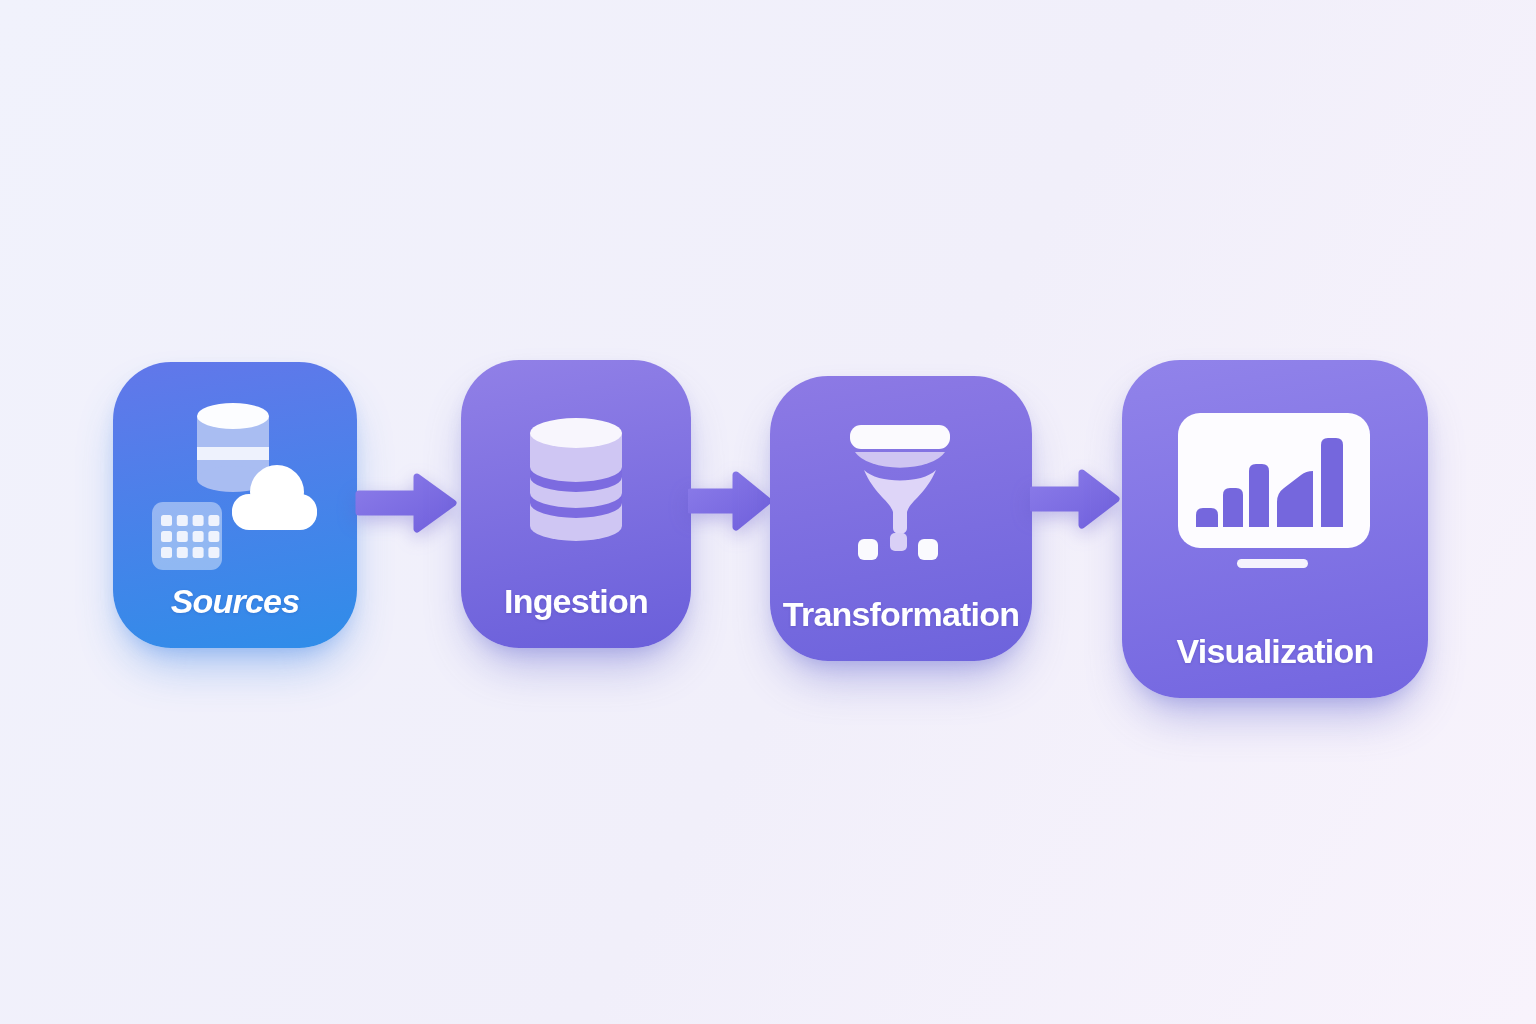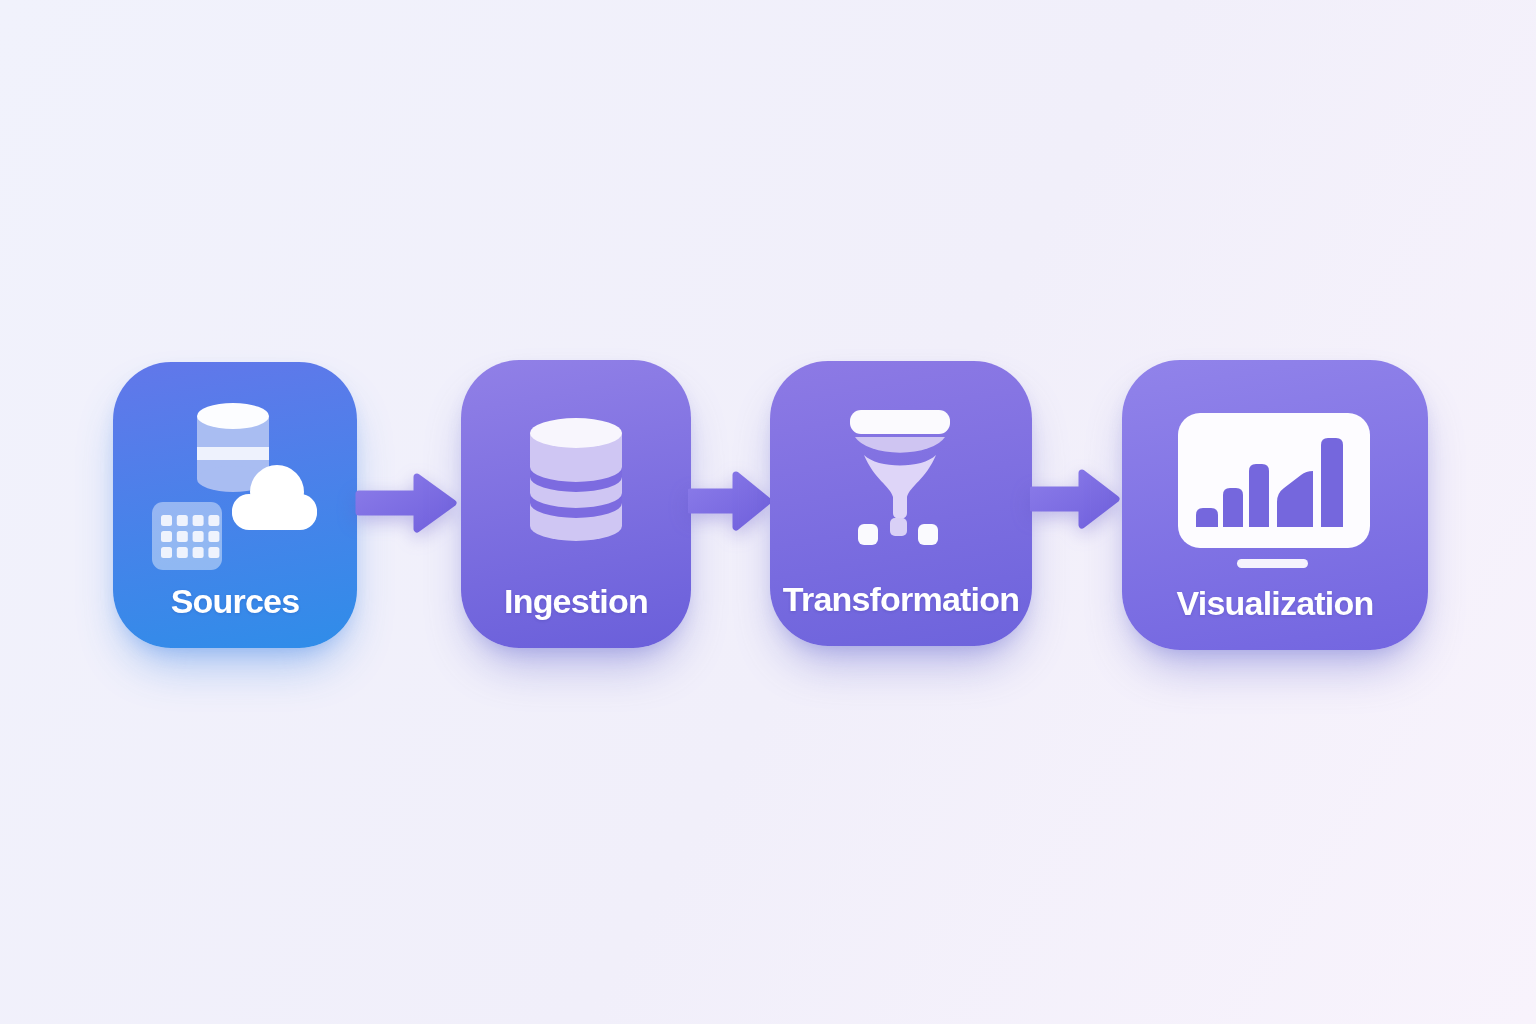--- a/index.html
+++ b/index.html
@@ -10,25 +10,26 @@
     position: relative;
   }
   .canvas { position: absolute; inset: 0; }
   .stage-card {
     position: absolute;
     border-radius: 58px;
     box-shadow: 0 26px 46px -12px rgba(97, 99, 206, 0.45), 0 8px 18px -6px rgba(97, 99, 206, 0.25);
   }
   .stage-card.blue {
     box-shadow: 0 26px 46px -12px rgba(58, 128, 230, 0.45), 0 8px 18px -6px rgba(58, 128, 230, 0.25);
+    font-style: italic;
   }
   #card-sources       { left: 113px;  top: 362px; width: 244px; height: 286px; }
   #card-ingestion     { left: 461px;  top: 360px; width: 230px; height: 288px; }
   #card-transformation{ left: 770px;  top: 361px; width: 262px; height: 285px; }
-  #card-visualization { left: 1122px; top: 360px; width: 306px; height: 290px; }
+  #card-visualization { left: 1122px; top: 360px; width: 306px; height: 338px; }
 
   .stage-label {
     position: absolute;
     left: 0; right: 0; bottom: 27px;
     text-align: center;
     color: #ffffff;
     font-size: 34px;
     font-weight: 700;
     letter-spacing: -0.8px;
     text-shadow: 0 1px 3px rgba(40, 40, 120, 0.18);
@@ -118,21 +119,21 @@
         <path d="M2,76 A46,15 0 0 0 94,76 L94,86 A46,15 0 0 1 2,86 Z" fill="#7c6be0"></path>
       </svg>
     </div>
     <div class="stage-label">Ingestion</div>
   </div>
 
   <svg class="flow-arrow" id="arrow-2" width="84" height="70" viewBox="0 0 84 70">
     <path d="M2,26 H48 V9 L80,35 L48,61 V44 H2 Z" fill="url(#arrowGrad)" stroke="url(#arrowGrad)" stroke-width="7" stroke-linejoin="round"></path>
   </svg>
 
-  <div class="stage-card" id="card-transformation" style="background: linear-gradient(170deg, rgb(141, 122, 229) 0%, rgb(109, 99, 220) 100%);">
+  <div class="stage-card" id="card-transformation" style="background: linear-gradient(170deg, rgb(141, 122, 229) 0%, rgb(109, 99, 220) 100%); margin-top: 15px;">
     <div class="icon-wrap" id="funnel">
       <svg width="104" height="140" viewBox="0 0 104 140">
 
         <path d="M16,46 C30,60 74,60 88,46 C78,70 62,77 59,88 L59,104 C59,112 45,112 45,104 L45,88 C42,77 26,70 16,46 Z" fill="#ded5f8"></path>
 
         <path d="M7,28 A47,22 0 0 0 97,28 Z" fill="#cfc5f2"></path>
 
         <rect x="2" y="1" width="100" height="24" rx="11" fill="#fbfafe"></rect>
 
         <rect x="10" y="115" width="20" height="21" rx="6" fill="#fafafe"></rect>

